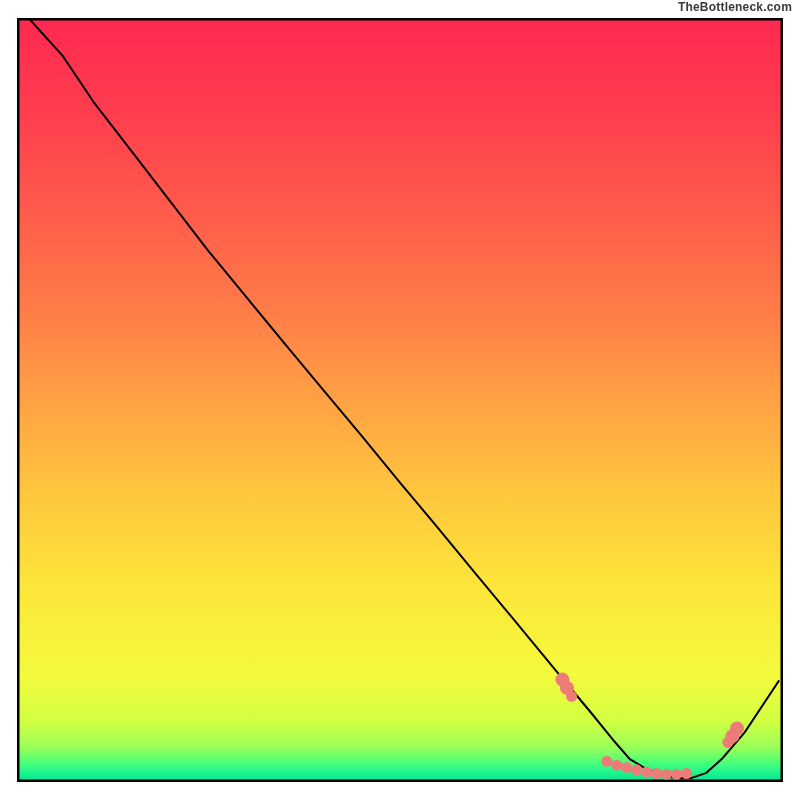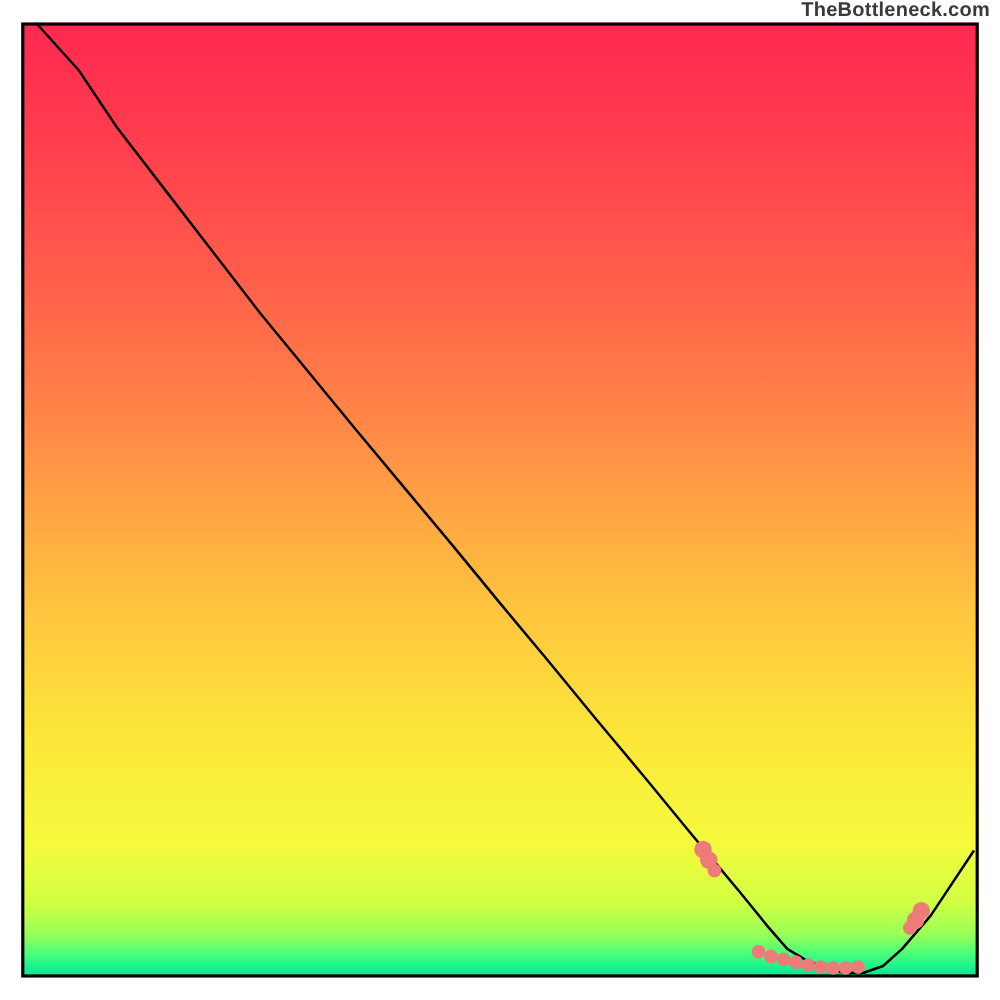--- a/index.html
+++ b/index.html
@@ -1,17 +1,17 @@
 <!DOCTYPE html>
 <html><head>
 <meta charset="utf-8">
 <style>
 body { margin: 0; padding: 0; width: 800px; height: 800px; background: #fff; font-family: Arial, sans-serif; }
 .frame { position: relative; width: 800px; height: 800px; }
-.watermark { position: absolute; top: 0; right: 8px; font-size: 16px; font-weight: bold; color: #3a3a3a; letter-spacing: 0.2px; }
+.watermark { position: absolute; top: 0; right: 8px; font-size: 12px; font-weight: bold; color: #3a3a3a; letter-spacing: 0.2px; }
 .plot { position: absolute; left: 17px; top: 18px; width: 766px; height: 764px; box-sizing: border-box; }
 svg { display: block; }
 </style>
 </head>
 <body>
 
 <div class="frame">
   <div class="watermark">TheBottleneck.com</div>
   <div class="plot">
     <svg id="chart-svg" width="766" height="764" viewBox="0 0 766 764">

